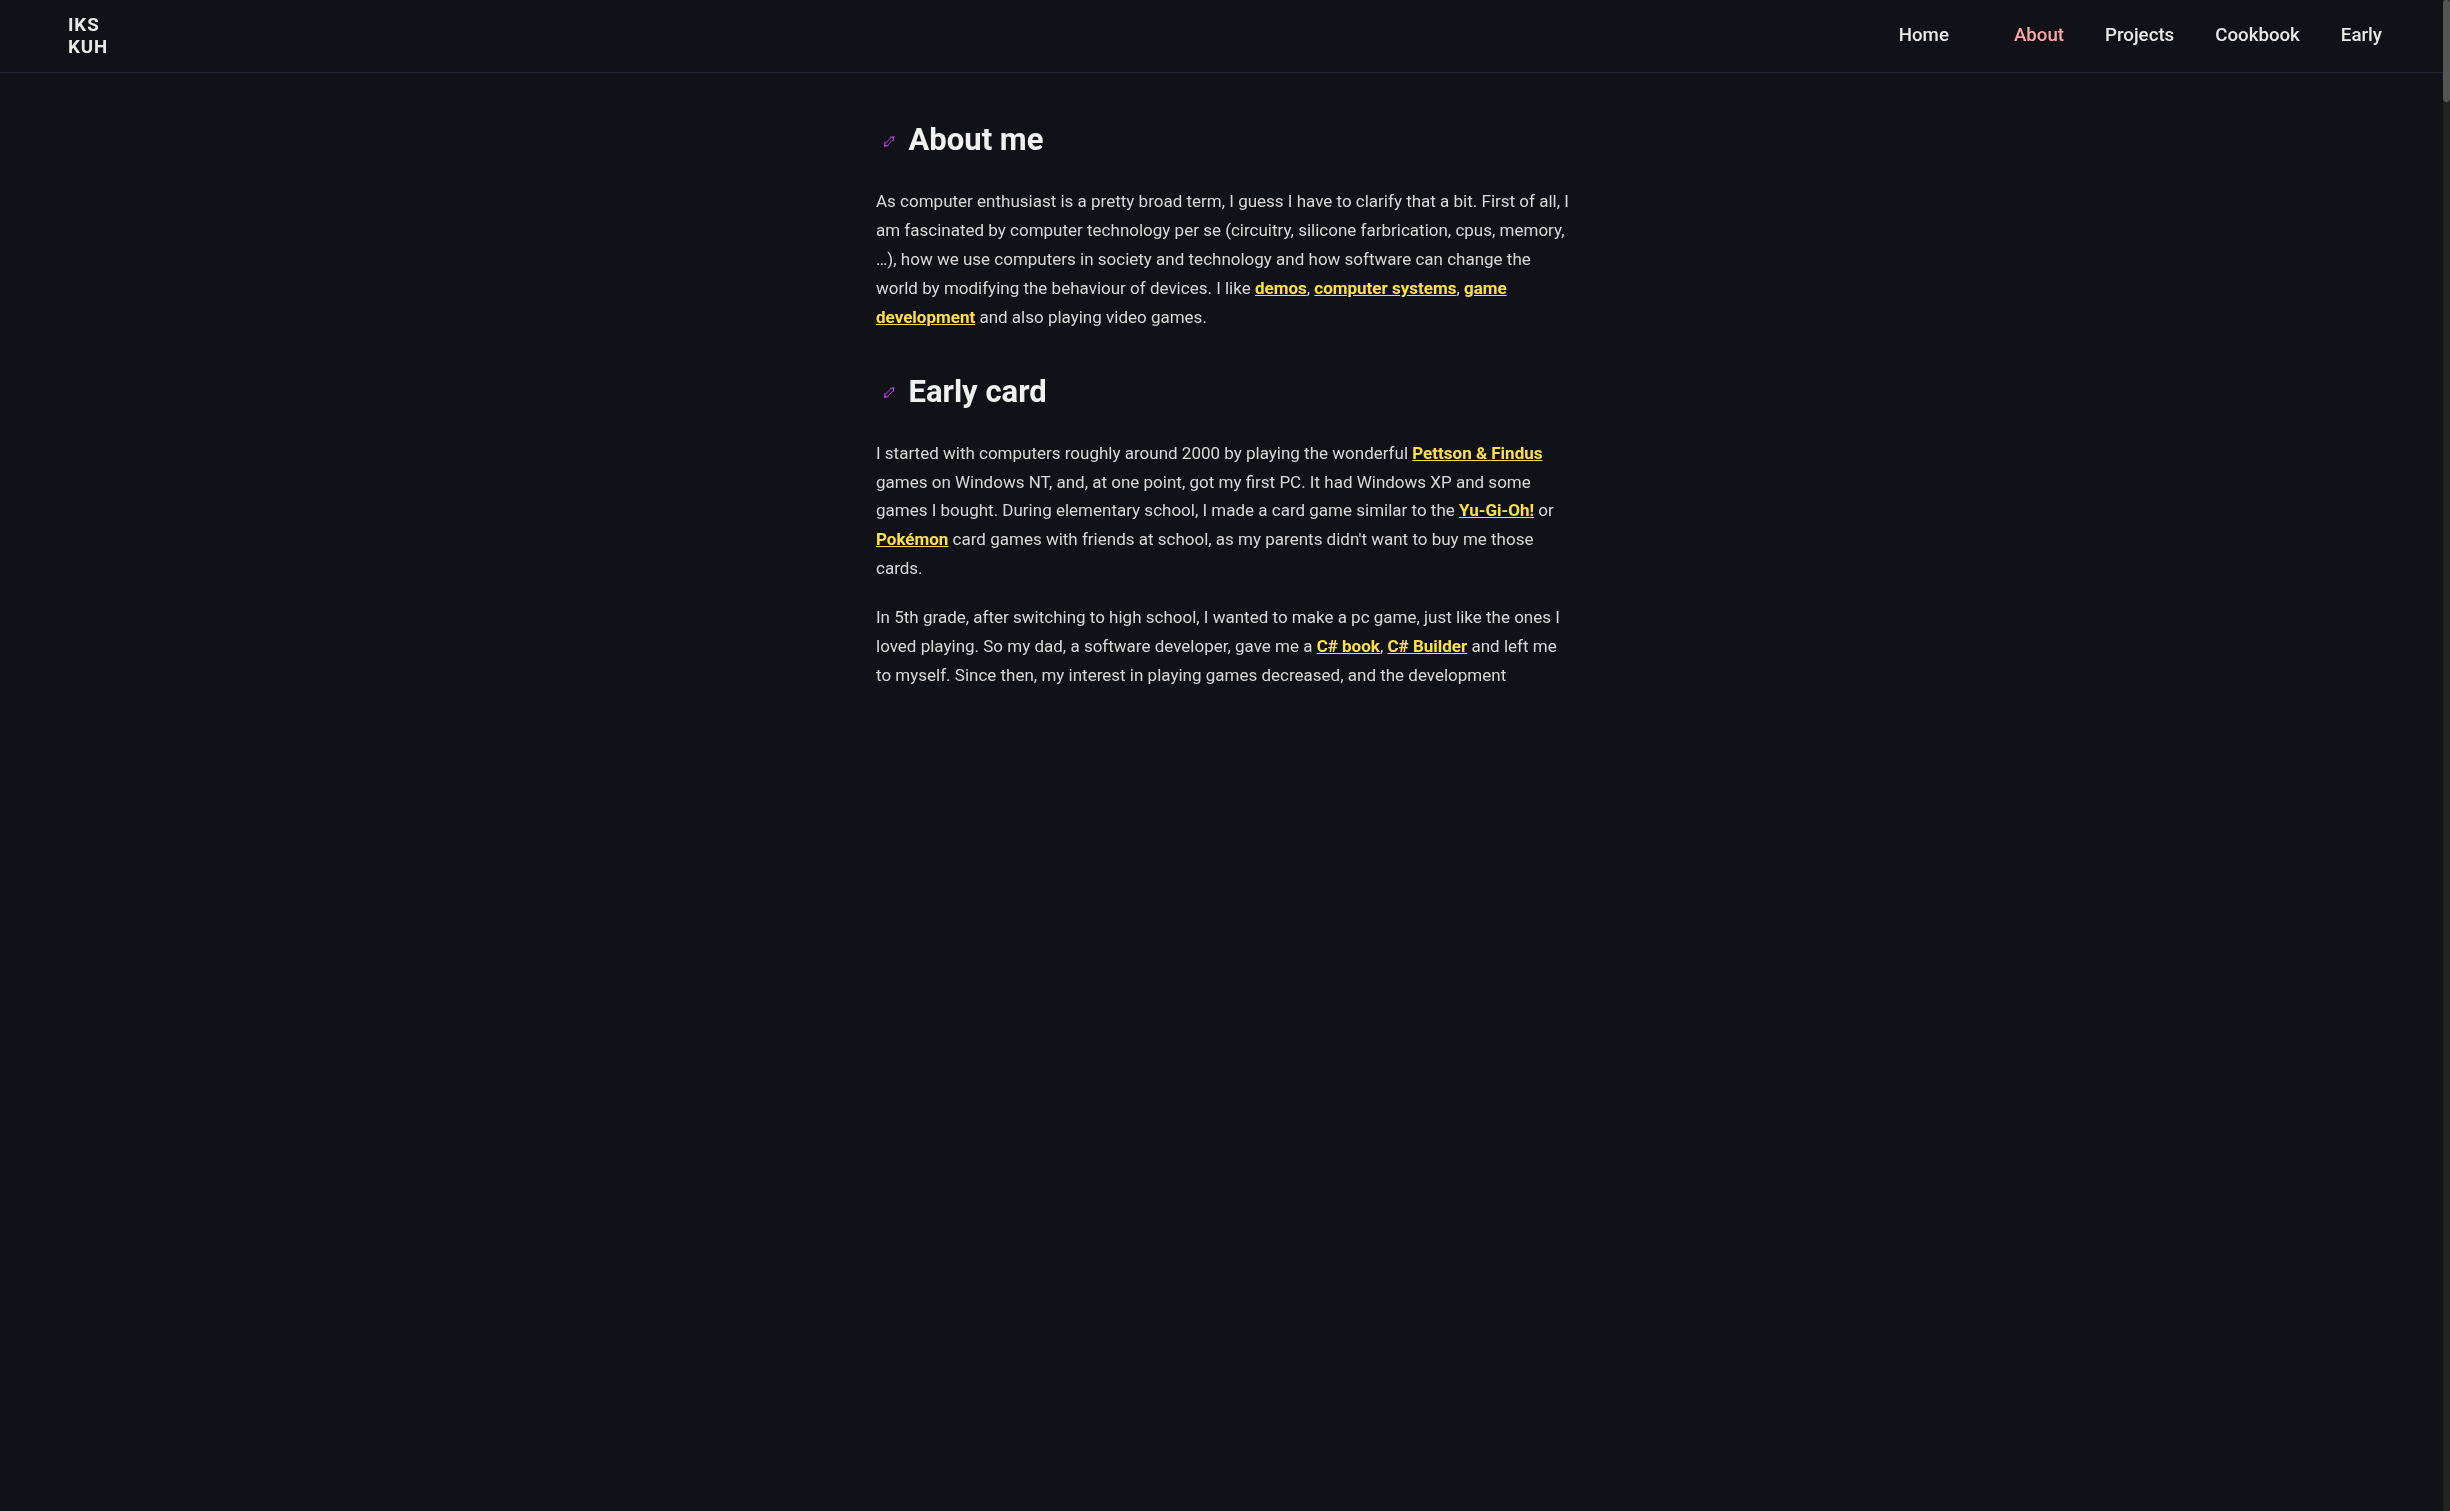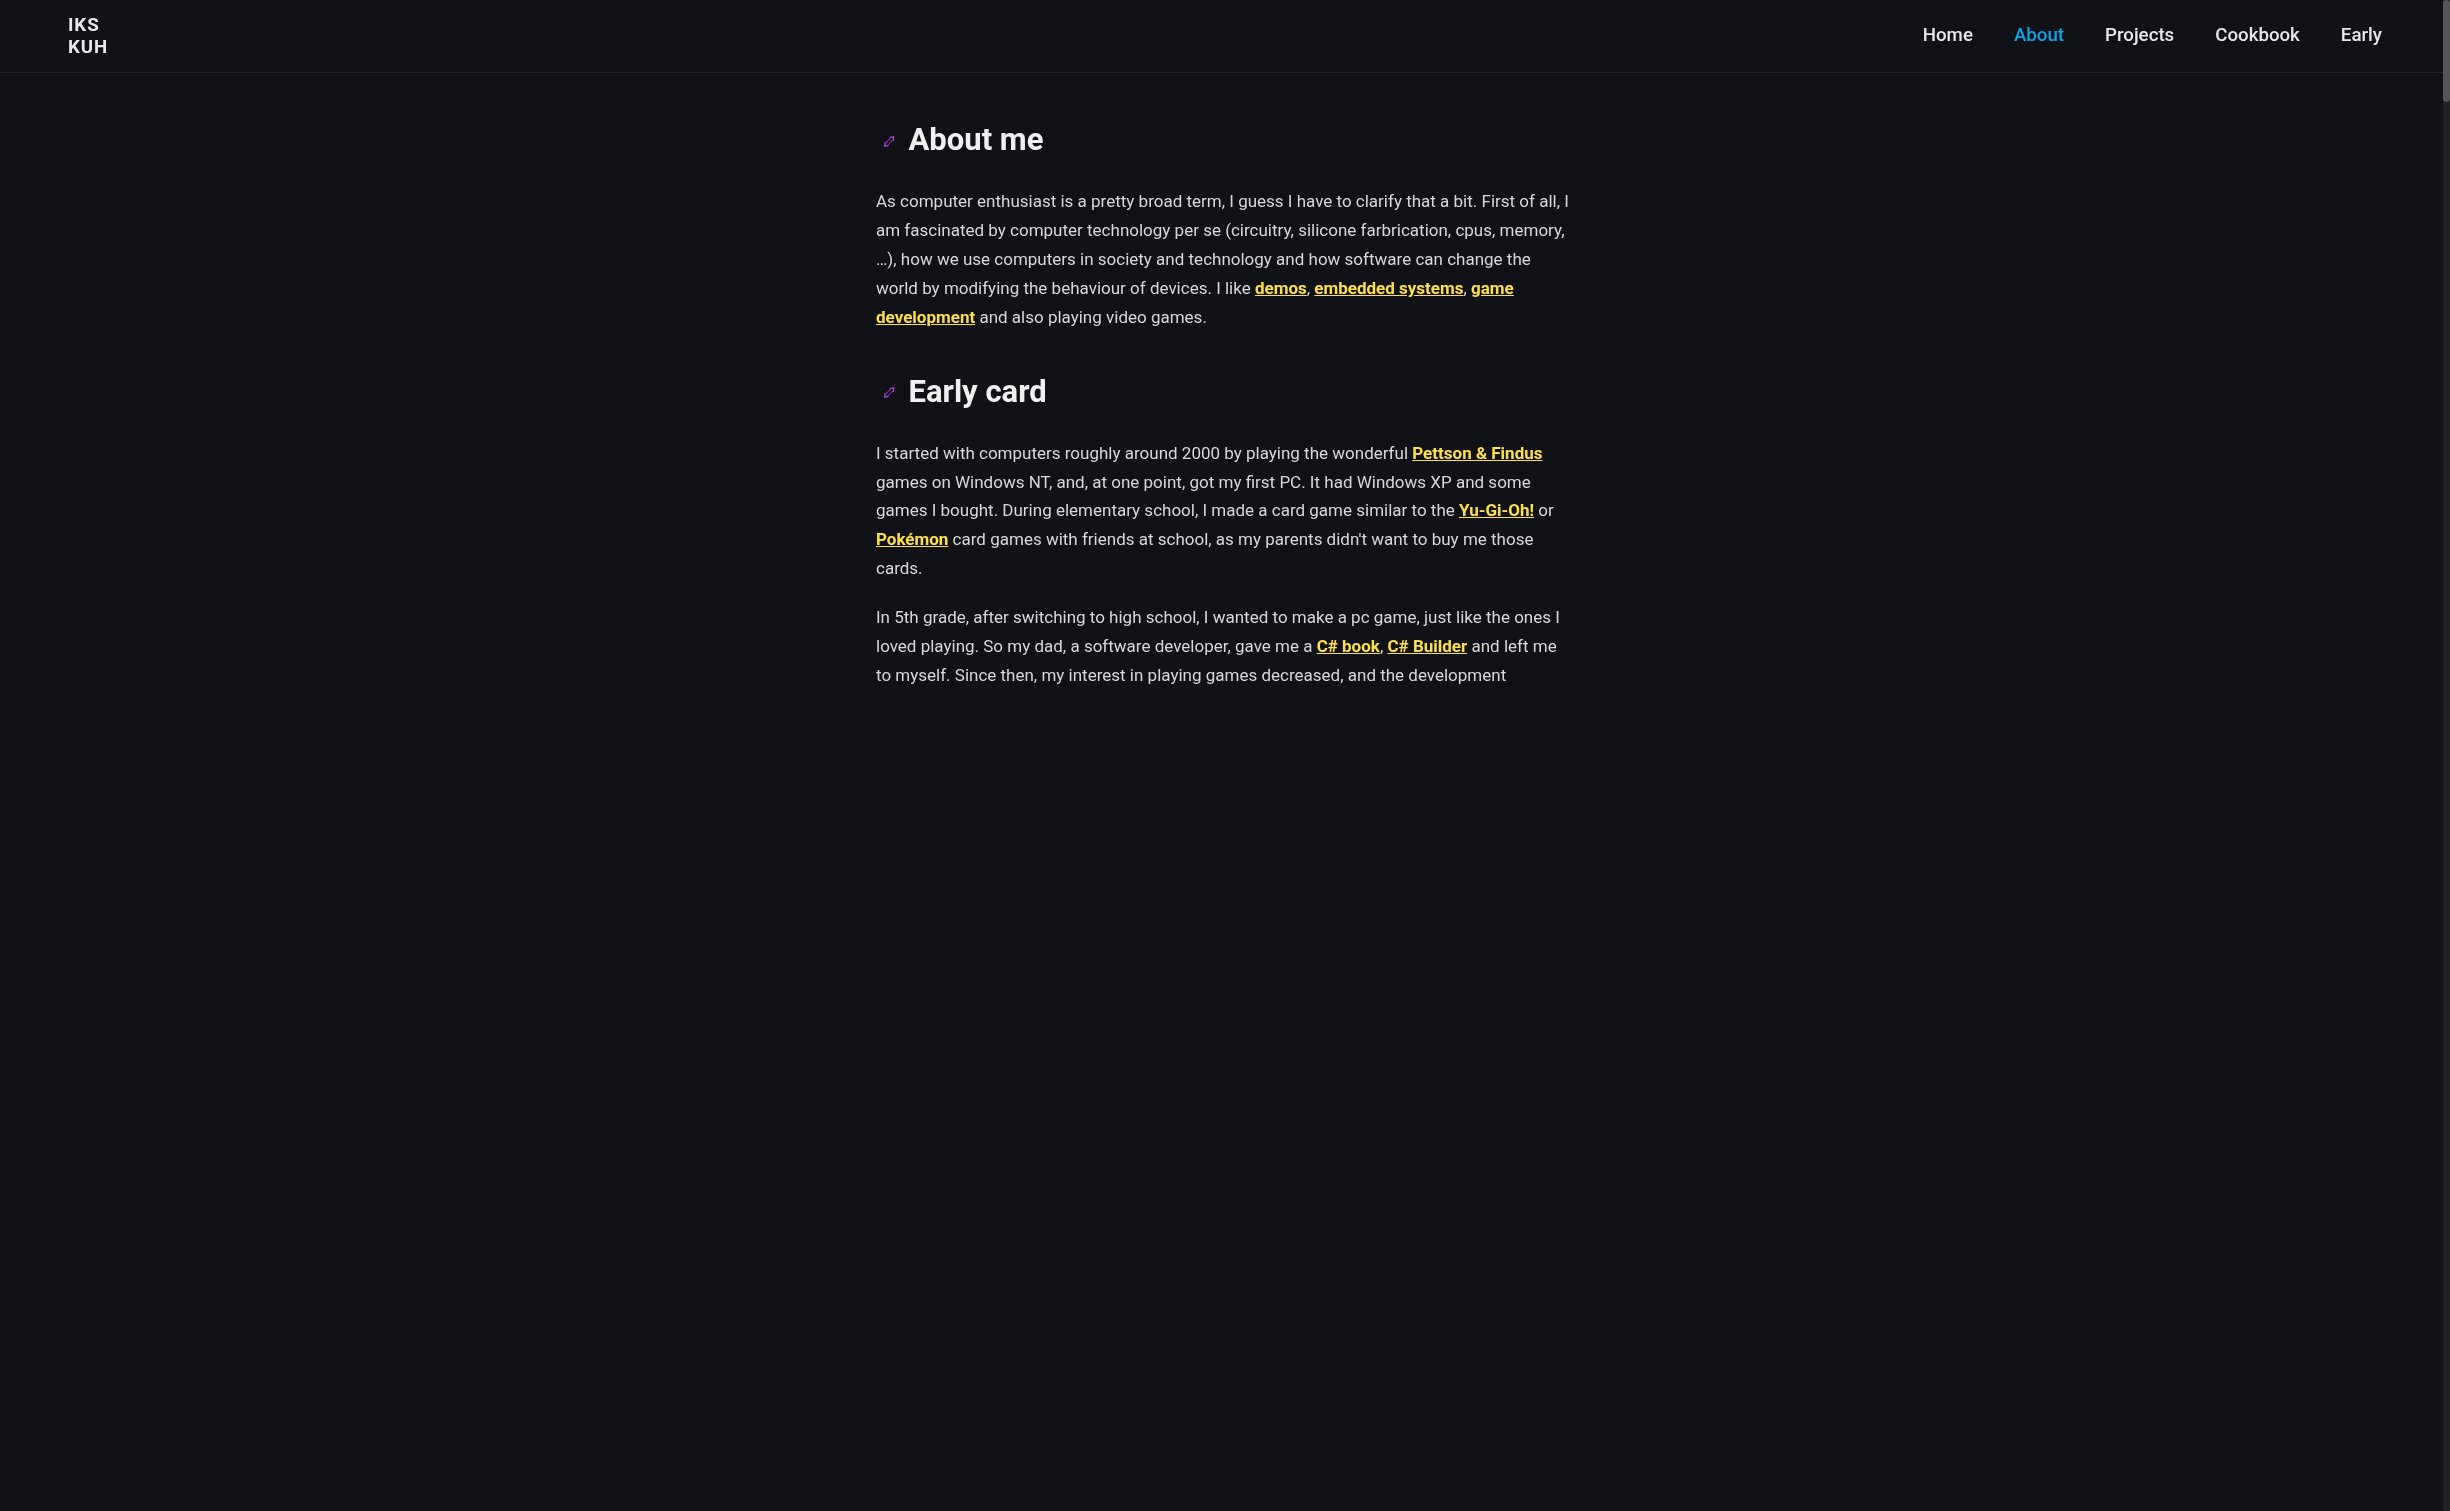--- a/index.html
+++ b/index.html
@@ -41,21 +41,22 @@
     }
 
     nav a {
       text-decoration: none;
       color: #e8e8e8;
       font-size: 18.7px;
       font-weight: 500;
     }
 
     nav a.active {
-      color: #0ea5e9;
+      color: #fca5a5;
+      margin-left: 24px;
     }
 
     main {
       max-width: 766px;
       margin: 0 auto;
       padding: 41px 34px 68px 34px;
     }
 
     .section {
       margin-bottom: 34px;
@@ -132,21 +133,21 @@
     <h2>
       <span class="link-icon">⇔</span>
       <span>About me</span>
     </h2>
 
 
 
     <p>
       As computer enthusiast is a pretty broad term, I guess I have to clarify that a bit. First of all, I am fascinated by computer technology per se (circuitry, silicone farbrication, cpus, memory, …), how we use computers in society and technology and how software can change the world by modifying the behaviour of devices. I like
       <a href="#" class="inline-link">demos</a>,
-      <a href="#" class="inline-link">embedded systems</a>,
+      <a href="#" class="inline-link">computer systems</a>,
       <a href="#" class="inline-link">game development</a>
       and also playing video games.
     </p>
   </section>
 
   <section class="section">
     <h2>
       <span class="link-icon">⇔</span>
       <span>Early card</span>
     </h2>

